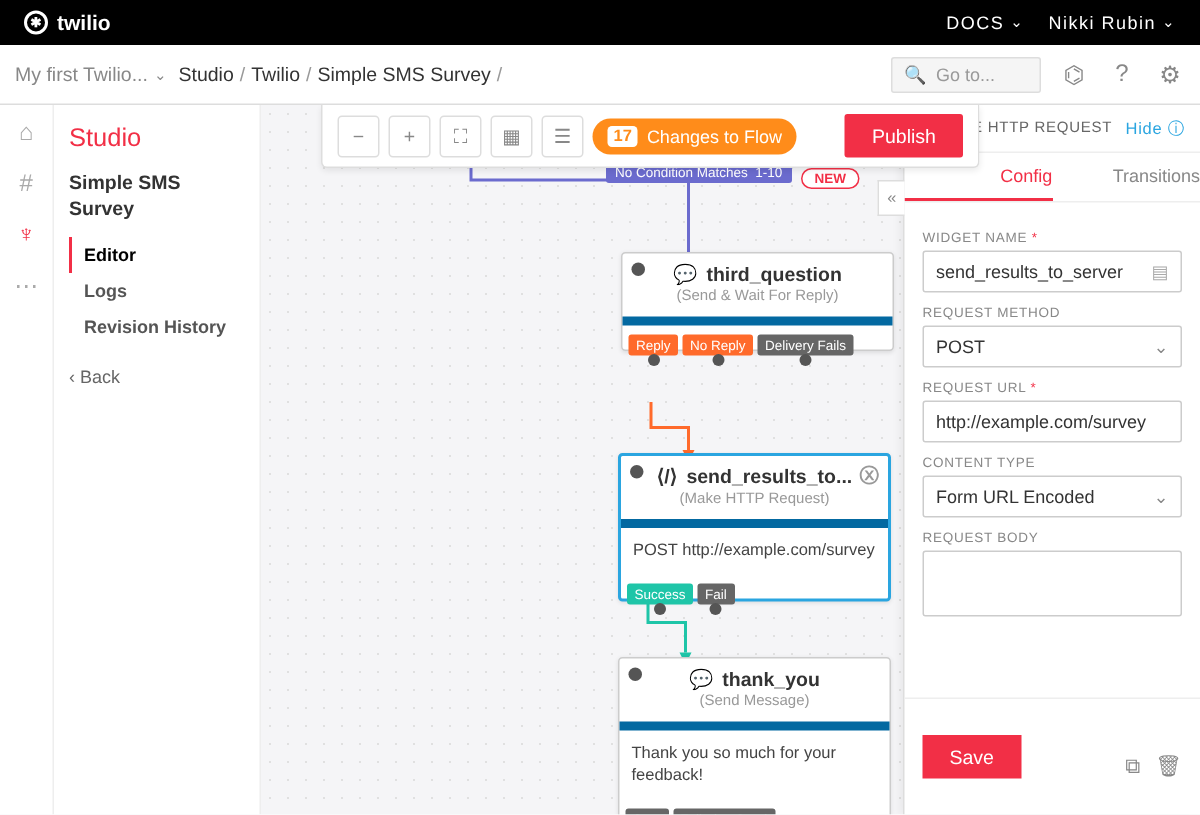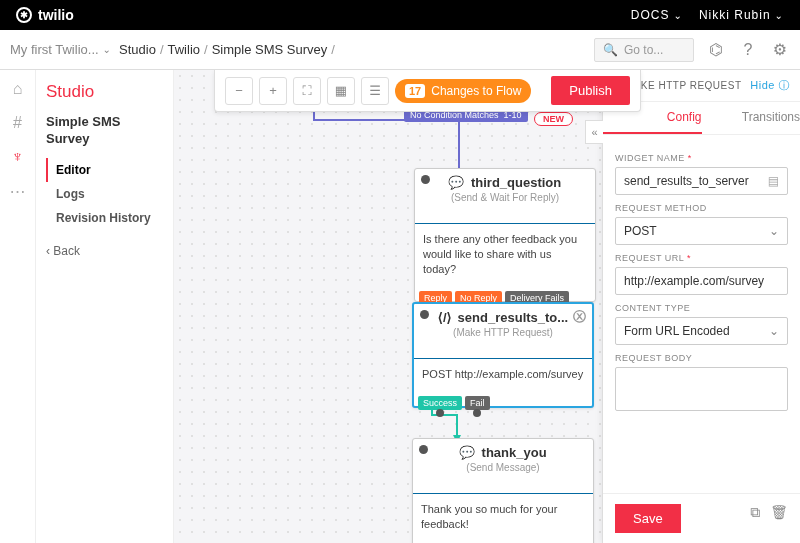--- a/index.html
+++ b/index.html
@@ -38,29 +38,29 @@
 .sidenav li.active { border-left: 2px solid #f22f46; padding-left: 8px; color: #000; }
 .sidenav .back { margin-top: 14px; font-size: 12px; color: #666; }
 
 
 .canvas-wrap { flex: 1; position: relative; background: #f5f5f7; background-image: radial-gradient(circle, #e0e0e0 1px, transparent 1px); background-size: 12px 12px; overflow: hidden; }
 
 .toolbar { position: absolute; top: 0; left: 40px; background: #fff; border: 1px solid #ddd; border-top: none; border-radius: 0 0 4px 4px; display: flex; align-items: center; padding: 6px 10px; gap: 6px; z-index: 5; box-shadow: 0 2px 4px rgba(0,0,0,0.08); }
 .tool-btn { width: 28px; height: 28px; border: 1px solid #ddd; border-radius: 3px; background: #fff; display: flex; align-items: center; justify-content: center; color: #888; font-size: 13px; }
 .changes-pill { background: #ff8c1a; color: #fff; padding: 5px 10px; border-radius: 14px; font-size: 12px; display: flex; align-items: center; gap: 6px; }
 .changes-pill .count { background: #fff; color: #ff8c1a; border-radius: 3px; padding: 1px 4px; font-weight: bold; font-size: 11px; text-align: center; }
-.publish-btn { background: #f22f46; color: #fff; border: none; padding: 7px 18px; font-size: 13px; border-radius: 2px; margin-left: 14px; }
+.publish-btn { background: #f22f46; color: #fff; border: none; padding: 7px 18px; font-size: 13px; border-radius: 2px; margin-left: 26px; }
 
 
 .widget { position: absolute; background: #fff; border: 1px solid #ccc; border-radius: 3px; width: 182px; box-shadow: 0 1px 3px rgba(0,0,0,0.1); }
 .widget.selected { border: 2px solid #2aa5e0; }
 .widget-head { display: flex; align-items: center; justify-content: center; gap: 6px; padding: 6px 4px 2px; font-size: 13px; font-weight: bold; position: relative; }
 .widget-head .port { position: absolute; left: 6px; top: 6px; width: 9px; height: 9px; border-radius: 50%; background: #555; }
 .widget-head .close { position: absolute; right: 6px; top: 4px; color: #999; font-size: 13px; }
-.widget-type { text-align: center; font-size: 10px; color: #999; padding-bottom: 20px; border-bottom: 1px solid #0369a1; }
+.widget-type { text-align: center; font-size: 10px; color: #999; padding-bottom: 8px; border-bottom: 6px solid #0369a1; }
 .widget-body { padding: 8px; font-size: 11px; color: #444; line-height: 1.35; }
 .widget-feet { display: flex; gap: 3px; padding: 0 4px 2px; position: relative; top: 6px; }
 .foot { font-size: 9px; color: #fff; padding: 2px 5px; border-radius: 2px; position: relative; }
 .foot .dot { position: absolute; bottom: -7px; left: 50%; transform: translateX(-50%); width: 8px; height: 8px; border-radius: 50%; background: #555; }
 .foot.orange { background: #ff6a2b; }
 .foot.gray { background: #666; }
 .foot.teal { background: #1fc5a8; }
 
 .cond-chip { position: absolute; font-size: 9px; color: #fff; padding: 2px 6px; border-radius: 2px; }
 .cond-chip.purple { background: #6b6bce; }
@@ -77,21 +77,21 @@
 .insp-head .hide { margin-left: auto; color: #2aa5e0; font-size: 11px; }
 .insp-tabs { display: flex; border-bottom: 1px solid #eee; }
 .insp-tab { flex: 1; text-align: right; padding: 8px 0; font-size: 12px; color: #888; }
 .insp-tab.active { color: #f22f46; border-bottom: 2px solid #f22f46; }
 .insp-body { padding: 10px 12px; flex: 1; overflow: auto; }
 .field-label { font-size: 9px; letter-spacing: 0.5px; color: #888; margin: 8px 0 4px; }
 .req { color: #f22f46; }
 .field-input { width: 100%; border: 1px solid #ccc; border-radius: 2px; padding: 6px 8px; font-size: 12px; background: #fff; display: flex; align-items: flex-start; justify-content: space-between; }
 .field-input.select::after { content: "⌄"; color: #888; margin-left: 6px; }
 .textarea { height: 44px; }
-.insp-footer { padding: 10px 12px; border-top: 1px solid #eee; display: flex; align-items: flex-start; gap: 10px; }
+.insp-footer { padding: 24px 12px; border-top: 1px solid #eee; display: flex; align-items: flex-end; gap: 10px; }
 .save-btn { background: #f22f46; color: #fff; border: none; padding: 7px 18px; font-size: 13px; }
 .footer-icons { margin-left: auto; display: flex; gap: 10px; color: #888; font-size: 14px; }
 
 .chev { font-size: 10px; }
 </style>
 </head>
 <body>
 
 <div class="topbar">
   <div class="brand">
@@ -184,21 +184,20 @@
     </div>
     <div class="cond-chip red-outline" style="top:42px; left:360px;">NEW</div>
 
     <div class="widget" style="top:98px; left:240px;">
       <div class="widget-head">
         <span class="port"></span>
         <span>💬</span>
         <span>third_question</span>
       </div>
       <div class="widget-type">(Send &amp; Wait For Reply)</div>
-      <div class="widget-body">Is there any other feedback you would like to share with us today?</div>
       <div class="widget-feet">
         <div class="foot orange"><span>Reply</span><span class="dot"></span></div>
         <div class="foot orange"><span>No Reply</span><span class="dot"></span></div>
         <div class="foot gray"><span>Delivery Fails</span><span class="dot"></span></div>
       </div>
     </div>
 
     <div class="widget selected" style="top:232px; left:238px;">
       <div class="widget-head">
         <span class="port"></span>

